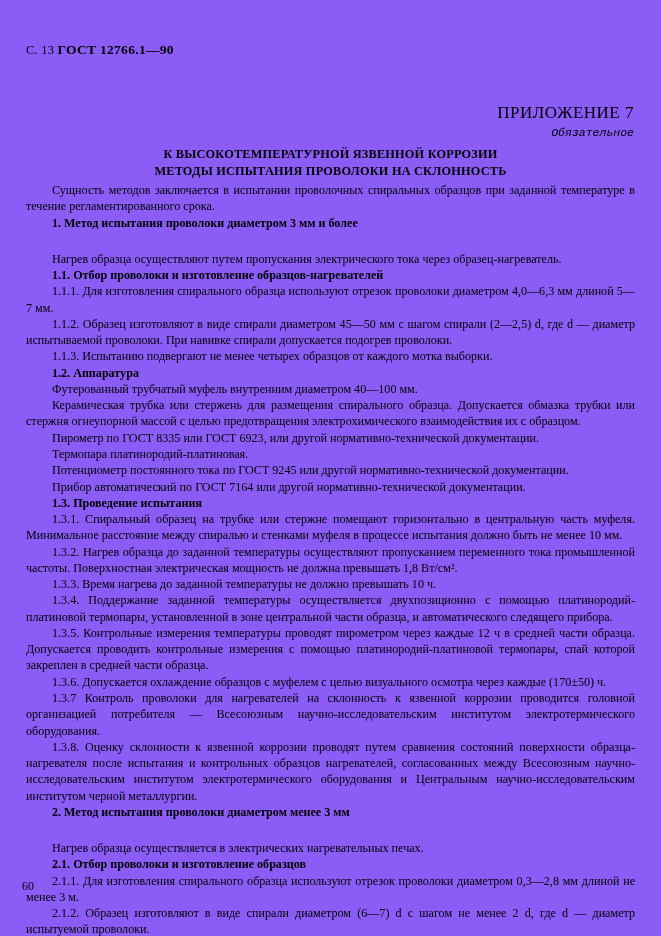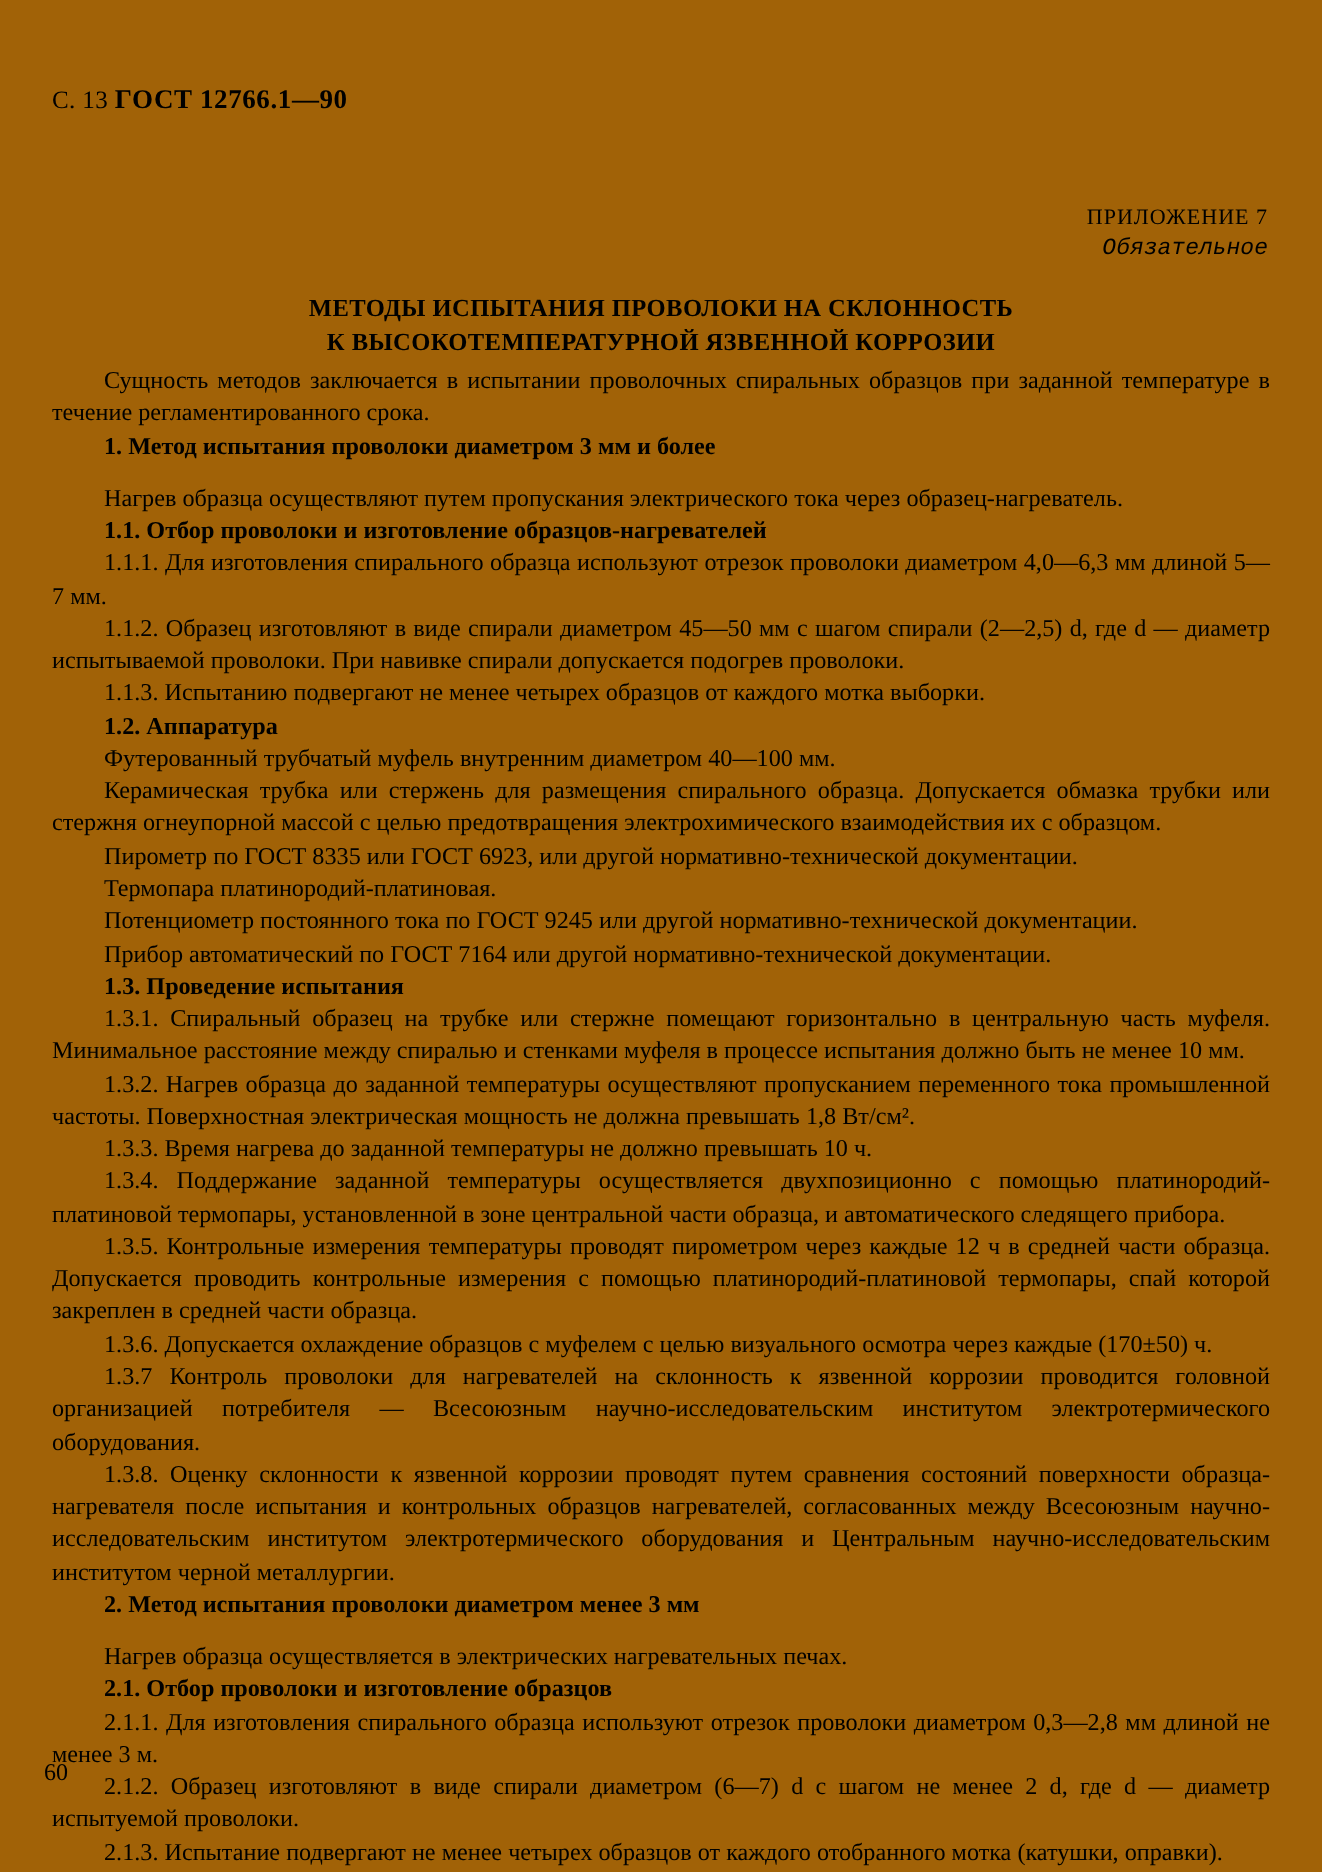--- a/index.html
+++ b/index.html
@@ -7,21 +7,21 @@
     padding: 0;
     background: #b8b8b8;
   }
   body {
     font-family: "Liberation Serif", serif;
   }
   .page {
     position: relative;
     width: 661px;
     height: 936px;
-    background: #a16207;
+    background: #8b5cf6;
     margin: 0 auto;
     overflow: hidden;
   }
   .inner {
     position: absolute;
     left: 22px;
     top: 0;
     width: 617px;
     height: 936px;
   }
@@ -41,21 +41,21 @@
     letter-spacing: 0.3px;
   }
   .appendix {
     position: absolute;
     top: 102px;
     right: 5px;
     text-align: right;
     line-height: 1.35;
   }
   .appendix .a1 {
-    font-size: 11px;
+    font-size: 17px;
     letter-spacing: 0.5px;
     margin-left: 23px;
   }
   .appendix .a2 {
     font-size: 11.5px;
     font-style: italic;
     font-family: Liberation Mono, monospace;
   }
   .title {
     position: absolute;
@@ -84,21 +84,21 @@
   .body p.sec {
     font-weight: bold;
     text-indent: 26px;
     margin-bottom: 3px;
   }
   .body p.subsec {
     font-weight: bold;
     text-indent: 26px;
   }
   .body p.gap-sm {
-    margin-top: 10px;
+    margin-top: 20px;
   }
   .pagenum {
     position: absolute;
     top: 879px;
     left: 0;
     width: 617px;
     text-align: left;
     font-size: 12px;
   }
 </style>
@@ -112,22 +112,22 @@
       <span class="pg">С. 13</span>
       <span class="gost">ГОСТ 12766.1—90</span>
     </div>
 
     <div class="appendix">
       <div class="a1">ПРИЛОЖЕНИЕ 7</div>
       <div class="a2">Обязательное</div>
     </div>
 
     <div class="title">
+      <div>К ВЫСОКОТЕМПЕРАТУРНОЙ  ЯЗВЕННОЙ КОРРОЗИИ</div>
       <div>МЕТОДЫ ИСПЫТАНИЯ ПРОВОЛОКИ НА СКЛОННОСТЬ</div>
-      <div>К ВЫСОКОТЕМПЕРАТУРНОЙ  ЯЗВЕННОЙ КОРРОЗИИ</div>
     </div>
 
     <div class="body">
 
       <p>Сущность методов заключается в испытании проволочных спиральных образцов при заданной температуре в течение регламентированного срока.</p>
 
       <p class="sec">1. Метод испытания проволоки диаметром 3 мм и более</p>
       <p class="gap-sm">Нагрев образца осуществляют путем пропускания электрического тока через образец-нагреватель.</p>
 
       <p class="subsec">1.1. Отбор проволоки и изготовление образцов-нагревателей</p>

